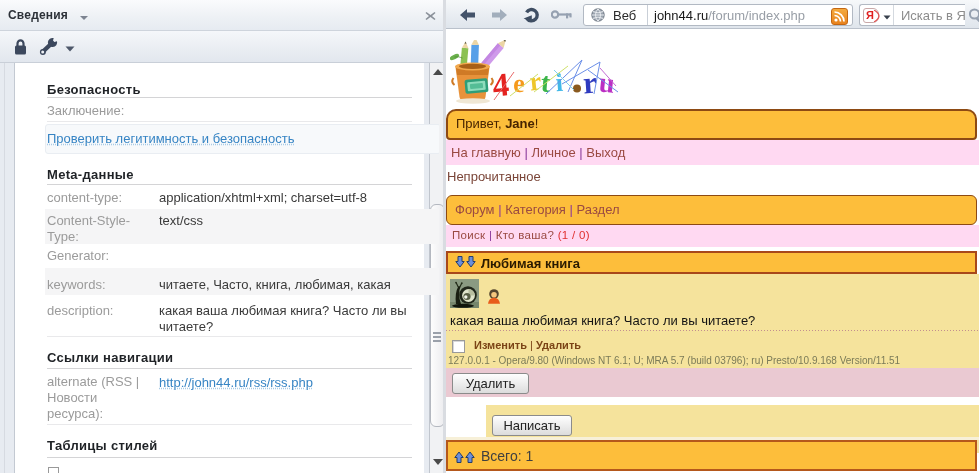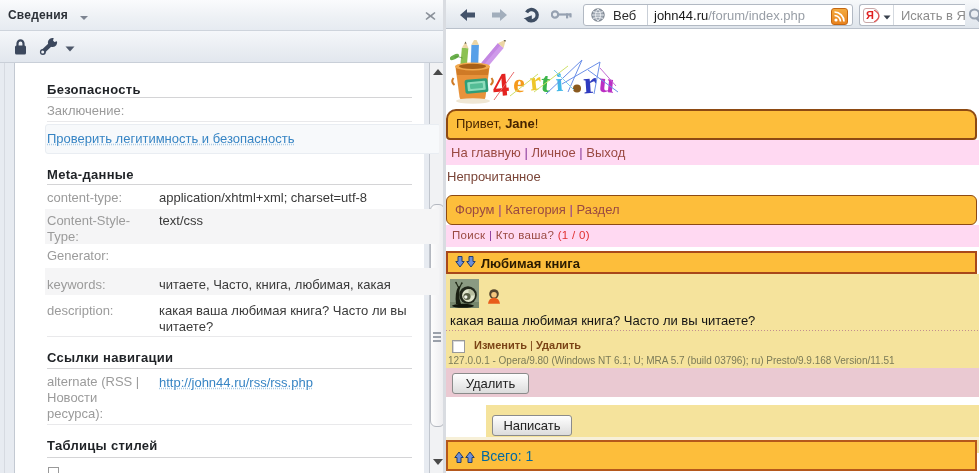--- a/index.html
+++ b/index.html
@@ -234,37 +234,37 @@
 
   <svg class="abs" style="left:41px;top:15px" width="14" height="15" viewBox="0 0 14 15">
     <circle cx="7" cy="5" r="4.8" fill="#55462e"></circle>
     <circle cx="7" cy="5.8" r="2.8" fill="#f5c77e"></circle>
     <path d="M1 14.8 Q1.8 8.8 7 8.8 Q12.2 8.8 13 14.8 Z" fill="#e85c1a"></path>
   </svg>
   <div class="abs" style="left:4px;top:39px;color:#141414;">какая ваша любимая книга? Часто ли вы читаете?</div>
   <div class="abs" style="left:0;top:56px;width:533px;height:1px;background:repeating-linear-gradient(90deg,#c28f8f 0 1px,rgba(0,0,0,0) 1px 3px);"></div>
   <div class="abs" style="left:6px;top:66px;width:11px;height:11px;background:#fff;border:1px solid #9a9a9a;box-shadow:inset 1px 1px 0 #d8d8d8;"></div>
   <div class="abs" style="left:28px;top:65px;font-size:11px;font-weight:bold;color:#7b4416;">Изменить <span style="font-weight:normal">|</span> Удалить</div>
-  <div class="abs" style="left:2px;top:81px;font-size:10px;color:#7b7b58;white-space:nowrap;">127.0.0.1 - Opera/9.80 (Windows NT 6.1; U; MRA 5.7 (build 03796); ru) Presto/9.9.168 Version/11.51</div>
+  <div class="abs" style="left:2px;top:81px;font-size:10px;color:#7b7b58;white-space:nowrap;">127.0.0.1 - Opera/9.80 (Windows NT 6.1; U; MRA 5.7 (build 03796); ru) Presto/10.9.168 Version/11.51</div>
 </div>
 <div class="abs" style="left:0;top:339px;width:533px;height:29px;background:#eac9d2;">
   <div class="btn" style="top:5px;">Удалить</div>
 </div>
 <div class="yel" style="top:376px;height:48px;margin-left:40px;">
   <div class="btn" style="top:10px;width:78px;">Написать</div>
 </div>
 <div class="abs" style="left:0;top:408px;width:533px;height:3px;background:#f7f0d8;"></div>
 <div class="obar" style="top:411px;width:531px;height:31px;border-color:#b5581b;">
   <svg class="abs" style="left:6px;top:9px" width="27" height="12" viewBox="0 0 27 12">
     <g fill="#6c8fd9" stroke="#253d6b" stroke-width="1">
       <path d="M3 11.5 h4 v-5 h2.2 L5 1 L0.8 6.5 h2.2 z"></path>
       <path d="M14 11.5 h4 v-5 h2.2 L16 1 L11.8 6.5 h2.2 z"></path>
     </g>
   </svg>
-  <span class="abs" style="left:33px;top:6px;font-size:14px;color:#0369a1;">Всего: 1</span>
+  <span class="abs" style="left:33px;top:6px;font-size:14px;color:#404040;">Всего: 1</span>
 </div>
 </div>
 
 <div class="abs" id="pcontent2" style="left:30px;top:63px;width:409px;height:410px;font-size:13px;overflow:hidden;">
   <div class="sechead" style="top:19px;">Безопасность</div>
   <div class="rule" style="top:34px;"></div>
   <div class="lab" style="top:40px;">Заключение:</div>
   <div class="rrule" style="top:58px;"></div>
   <div class="abs" style="left:15px;top:61px;width:394px;height:28px;background:#f7f9fb;border:1px solid #e9edf2;border-radius:3px;"></div>
   <div class="abs blue" style="left:17px;top:68px;">Проверить легитимность и безопасность</div>

